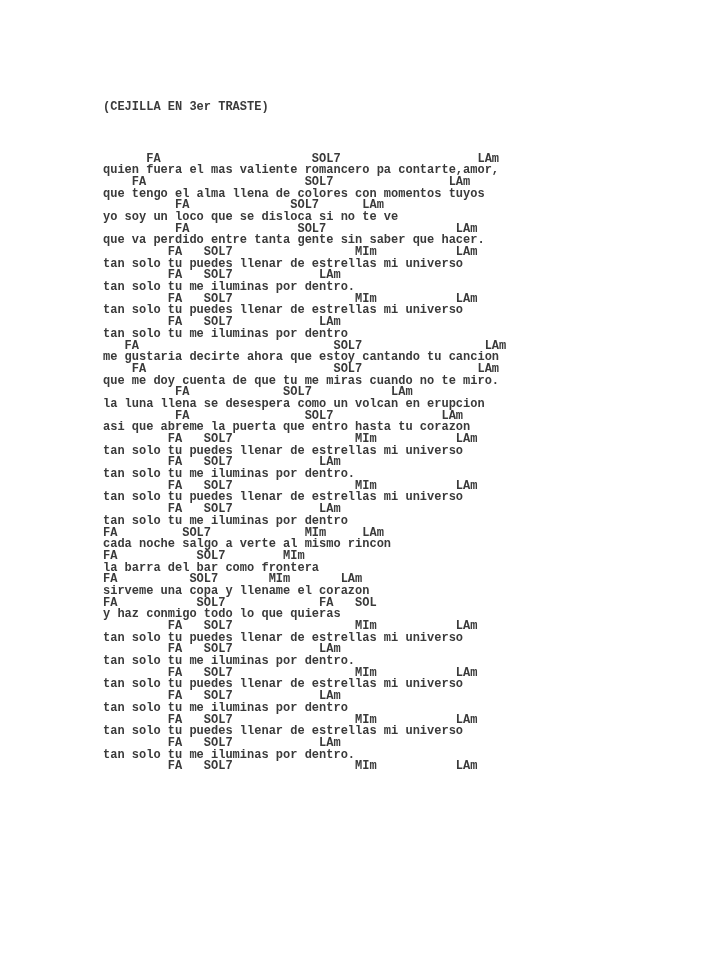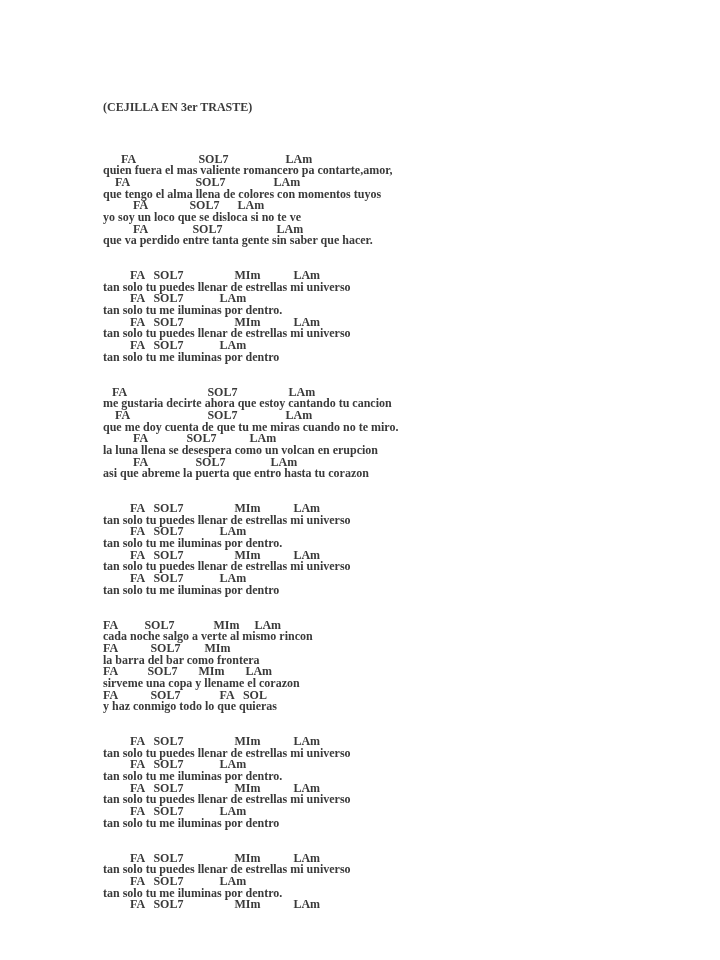--- a/index.html
+++ b/index.html
@@ -9,32 +9,31 @@
   }
   .page {
     position: relative;
     width: 720px;
     height: 960px;
     background: #ffffff;
     overflow: hidden;
   }
   .doc {
     padding: 79px 0 0 103px;
-    font-family: Liberation Serif, serif;
+    font-family: Liberation Mono, monospace;
     font-size: 12px;
     line-height: 11.7px;
     font-weight: 700;
     color: #3a3a3a;
     white-space: pre;
   }
   .line {
     height: 11.7px;
   }
   .section {
-    margin-top: 23px;
   }
   #song-body .section:first-child {
     margin-top: 16px;
   }
 </style>
 </head>
 <body>
 
 <div class="page" style="background: rgb(255, 255, 255);">
   <div class="doc" style="color: rgb(58, 58, 58);">

